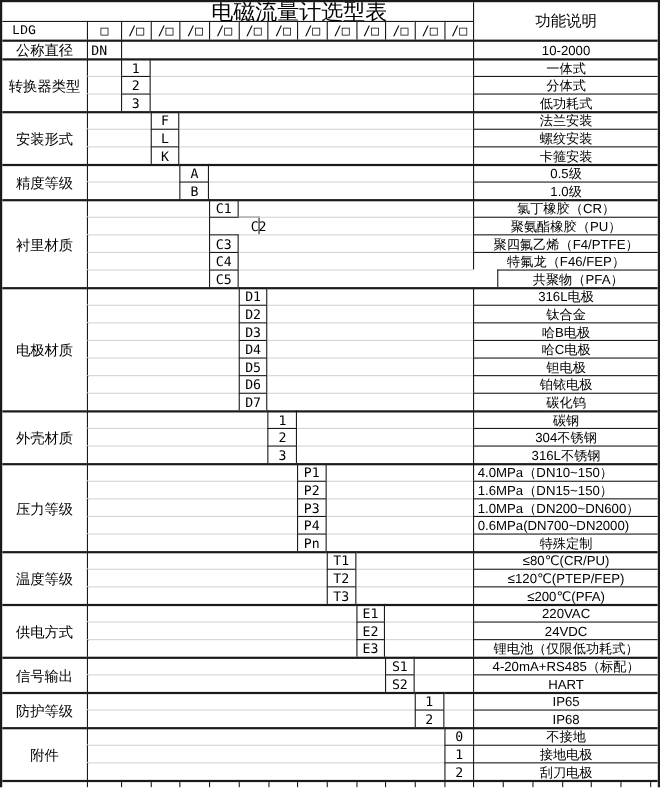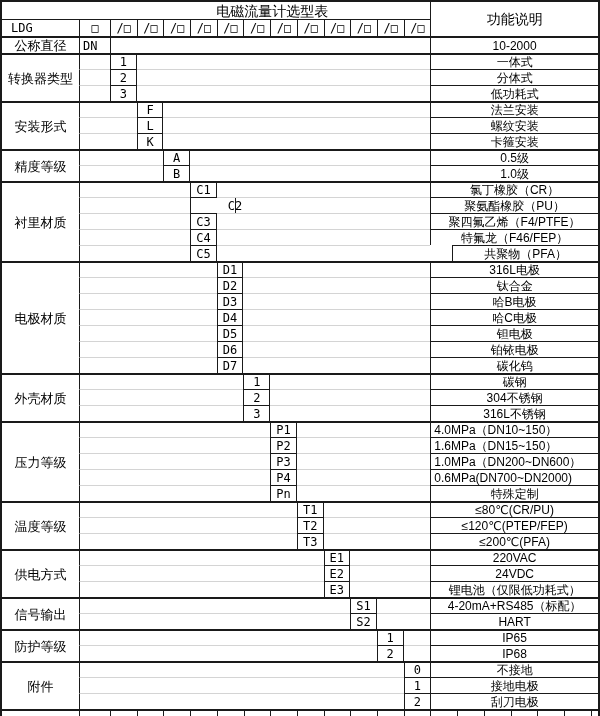--- a/index.html
+++ b/index.html
@@ -15,26 +15,26 @@
   }
   .cell{
     position:relative;display:flex;align-items:center;justify-content:center;
     font-size:13px;line-height:1;white-space:nowrap;box-sizing:border-box;
   }
   .bl{border-left:1px solid #1a1a1a;}
   .br{border-right:1px solid #1a1a1a;}
   .bt1{border-top:1px solid #1a1a1a;}
   .bt2{border-top:2px solid #1a1a1a;}
   .gt{border-top:1px solid #d4d4d4;}
-  .title{font-size:14px;padding-left:112px;}
+  .title{font-size:20px;padding-left:112px;}
   .head{font-size:14px;}
   .code{font-size:12px;font-family:"DejaVu Sans Mono","Liberation Sans",sans-serif;}
   .val{font-size:12px;}
   .left{justify-content:flex-start;}
-  .lpad{padding-left:9px;}
+  .lpad{padding-left:9px;font-family:Liberation Mono, monospace;}
   .lpad2{padding-left:3px;}
   .strip{padding:0;}
   .tick{position:absolute;top:0;width:1px;height:5px;background:#1a1a1a;}
 </style>
 </head>
 <body>
 
 <div class="wrap">
   <div class="grid" id="grid">
       <div class="cell title" style="grid-area: 1 / 1 / 2 / 15;">电磁流量计选型表</div>

